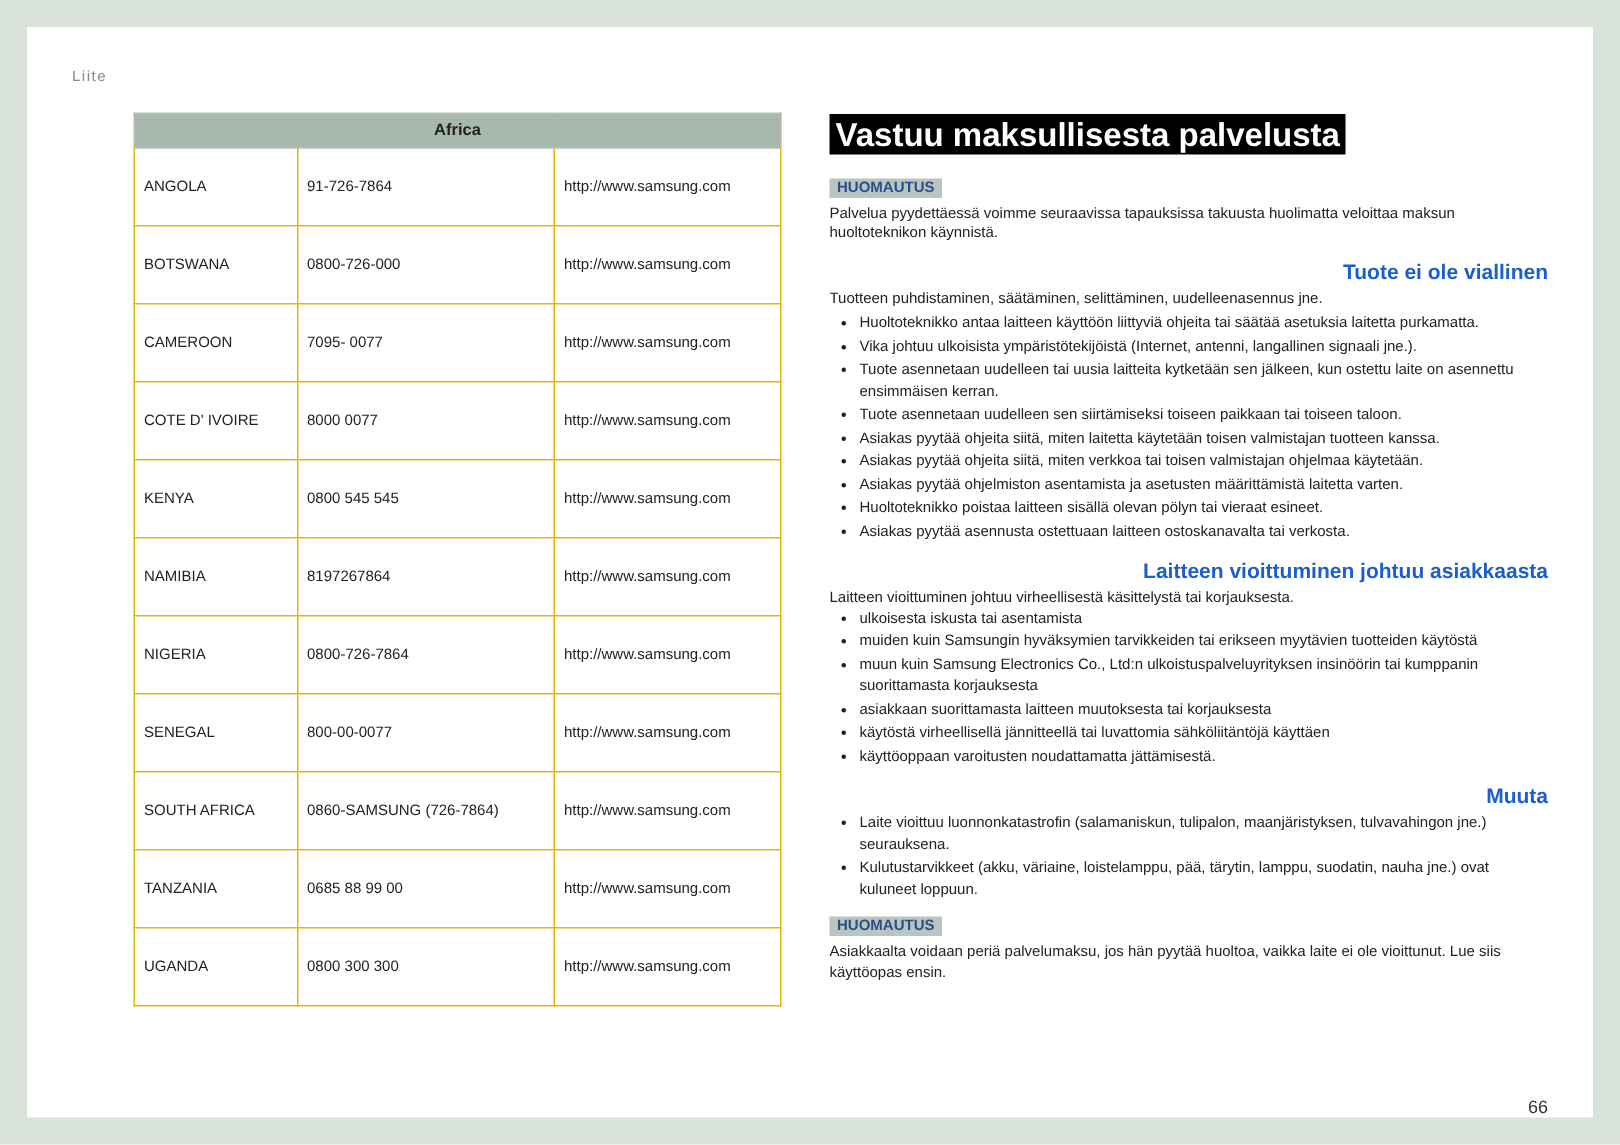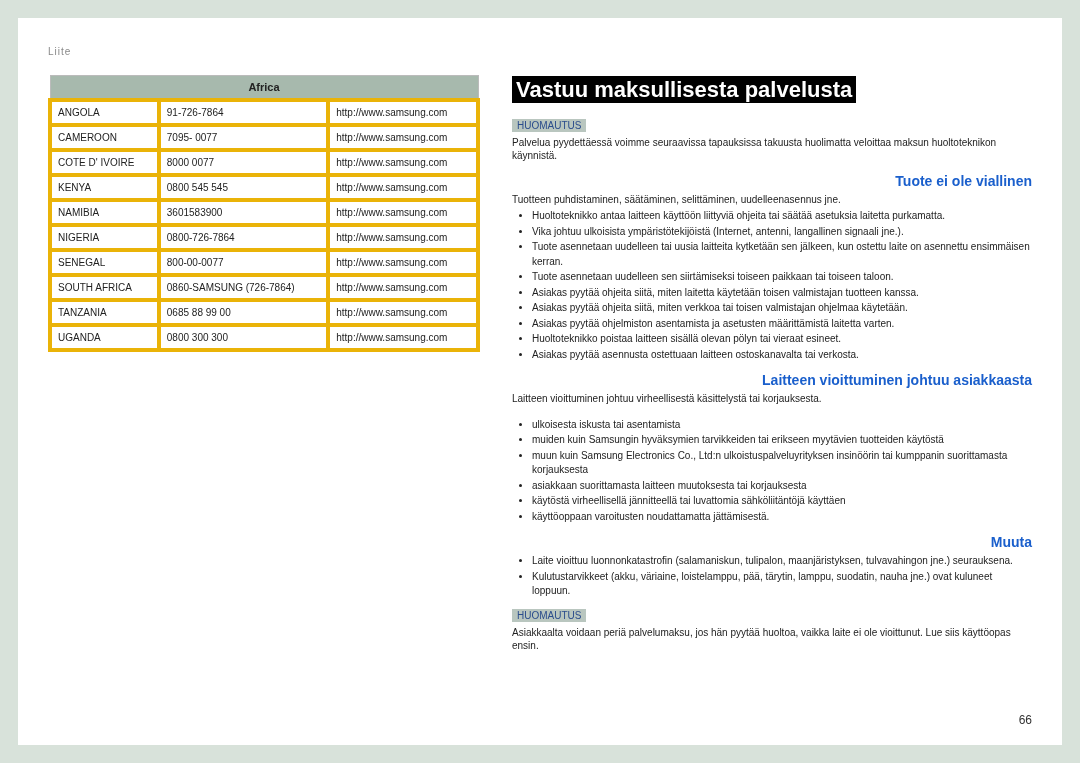--- a/index.html
+++ b/index.html
@@ -20,59 +20,59 @@
   .breadcrumb {
     font-size: 10px;
     color: #888;
     letter-spacing: 1px;
     margin-bottom: 18px;
   }
   .content {
     display: flex;
     gap: 32px;
   }
-  .left-col { width: 432px; }
+  .left-col { width: 432px; margin-left: 41px; }
   .right-col { flex: 1; }
   table.africa {
     border-collapse: collapse;
     width: 100%;
     font-size: 10px;
     color: #222;
   }
   table.africa th {
     background: #a7b9ad;
     text-align: center;
     font-weight: bold;
     padding: 5px 6px;
     border: 1px solid #bbb;
     font-size: 11px;
   }
   table.africa td {
-    border: 4px solid #eab308;
-    padding: 5px 6px;
+    border: 1px solid #eab308;
+    padding: 20px 6px;
     vertical-align: middle;
   }
   table.africa td.multiline { line-height: 1.4; }
   .main-title {
     display: inline;
     background: #000000;
     color: #fff;
     font-size: 22px;
     font-weight: bold;
     padding: 1px 4px;
     line-height: 1.35;
   }
   .main-title-wrap { margin-bottom: 10px; }
   .main-title-wrap span { display: inline; }
   .notice {
     display: inline-block;
     background: #b9c6bf;
     color: #2b4d8c;
     font-size: 10px;
-    font-weight: normal;
+    font-weight: bold;
     padding: 1px 5px;
     margin-bottom: 4px;
     text-align: center;
   }
   .right-col p.body {
     font-size: 10px;
     color: #222;
     line-height: 1.35;
     margin-bottom: 8px;
   }
@@ -89,21 +89,21 @@
     padding-left: 20px;
     font-size: 10px;
     color: #222;
     line-height: 1.45;
     margin-bottom: 6px;
   }
   ul.bullets li { margin-bottom: 1px; }
   .page-num {
     position: absolute;
     right: 30px;
-    bottom: 18px;
+    bottom: 0;
     font-size: 12px;
     color: #333;
   }
 </style>
 </head>
 <body>
 
 <div class="page">
 
   <div class="breadcrumb">Liite</div>
@@ -117,37 +117,42 @@
               <th colspan="3">Africa</th>
             </tr>
         </thead>
         <tbody>
             <tr>
               <td>ANGOLA</td>
               <td>91-726-7864</td>
               <td>http://www.samsung.com</td>
             </tr>
             <tr>
+              <td>BOTSWANA</td>
+              <td>0800-726-000</td>
+              <td>http://www.samsung.com</td>
+            </tr>
+            <tr>
               <td>CAMEROON</td>
               <td>7095- 0077</td>
               <td>http://www.samsung.com</td>
             </tr>
             <tr>
               <td>COTE D' IVOIRE</td>
               <td>8000 0077</td>
               <td>http://www.samsung.com</td>
             </tr>
             <tr>
               <td>KENYA</td>
               <td>0800 545 545</td>
               <td>http://www.samsung.com</td>
             </tr>
             <tr>
               <td>NAMIBIA</td>
-              <td>3601583900</td>
+              <td>8197267864</td>
               <td>http://www.samsung.com</td>
             </tr>
             <tr>
               <td>NIGERIA</td>
               <td>0800-726-7864</td>
               <td>http://www.samsung.com</td>
             </tr>
             <tr>
               <td>SENEGAL</td>
               <td>800-00-0077</td>
@@ -189,21 +194,21 @@
           <li>Tuote asennetaan uudelleen tai uusia laitteita kytketään sen jälkeen, kun ostettu laite on asennettu ensimmäisen kerran.</li>
           <li>Tuote asennetaan uudelleen sen siirtämiseksi toiseen paikkaan tai toiseen taloon.</li>
           <li>Asiakas pyytää ohjeita siitä, miten laitetta käytetään toisen valmistajan tuotteen kanssa.</li>
           <li>Asiakas pyytää ohjeita siitä, miten verkkoa tai toisen valmistajan ohjelmaa käytetään.</li>
           <li>Asiakas pyytää ohjelmiston asentamista ja asetusten määrittämistä laitetta varten.</li>
           <li>Huoltoteknikko poistaa laitteen sisällä olevan pölyn tai vieraat esineet.</li>
           <li>Asiakas pyytää asennusta ostettuaan laitteen ostoskanavalta tai verkosta.</li>
         </ul>
 
       <h3 class="section">Laitteen vioittuminen johtuu asiakkaasta</h3>
-      <p class="body" style="margin-bottom:12px;">Laitteen vioittuminen johtuu virheellisestä käsittelystä tai korjauksesta.</p>
+      <p class="body" style="margin-bottom:0;">Laitteen vioittuminen johtuu virheellisestä käsittelystä tai korjauksesta.</p>
       <ul class="bullets" id="s2b">
           <li>ulkoisesta iskusta tai asentamista</li>
           <li>muiden kuin Samsungin hyväksymien tarvikkeiden tai erikseen myytävien tuotteiden käytöstä</li>
           <li>muun kuin Samsung Electronics Co., Ltd:n ulkoistuspalveluyrityksen insinöörin tai kumppanin suorittamasta korjauksesta</li>
           <li>asiakkaan suorittamasta laitteen muutoksesta tai korjauksesta</li>
           <li>käytöstä virheellisellä jännitteellä tai luvattomia sähköliitäntöjä käyttäen</li>
           <li>käyttöoppaan varoitusten noudattamatta jättämisestä.</li>
         </ul>
 
       <h3 class="section">Muuta</h3>

